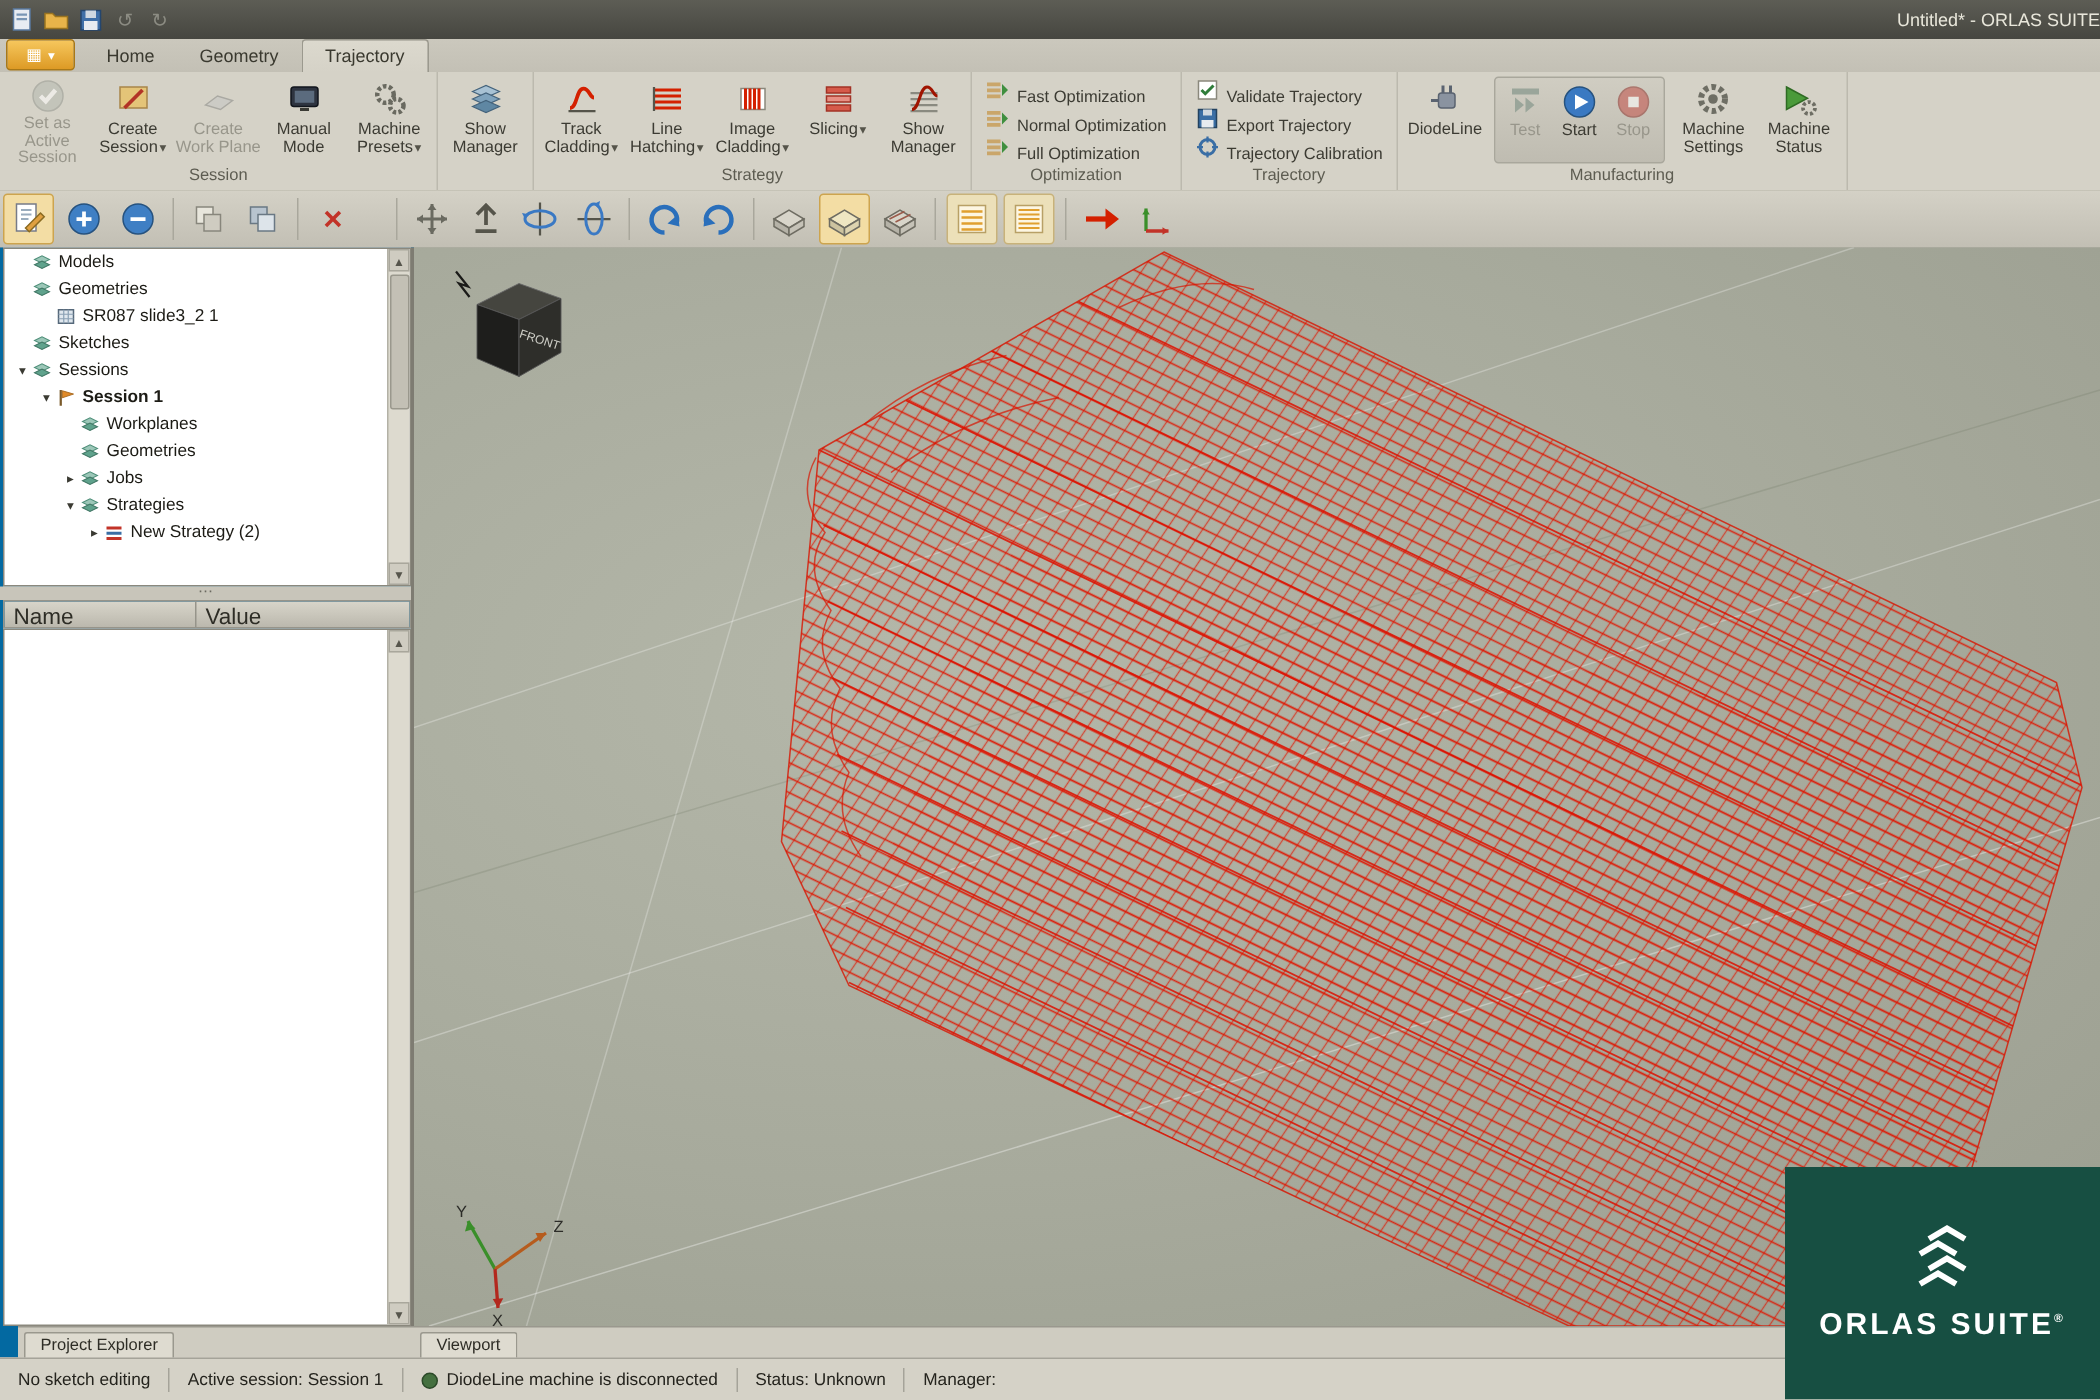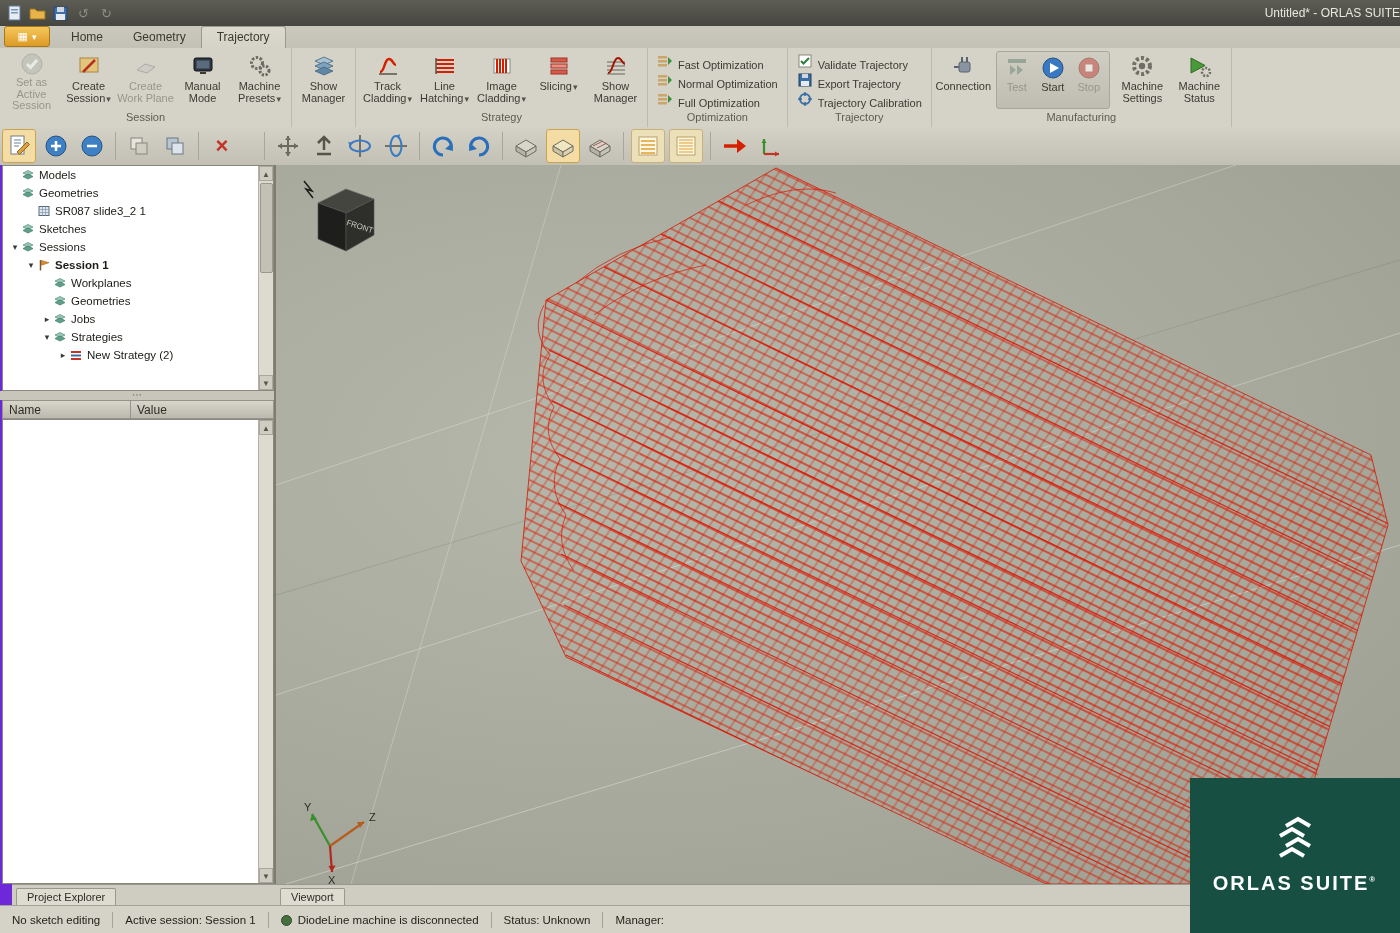--- a/index.html
+++ b/index.html
@@ -50,40 +50,40 @@
   #toolbar{position:absolute;left:0;top:127px;width:1400px;height:38px;
     background:linear-gradient(#d4d1c6,#c2bfb4);border-bottom:1px solid #96948a;display:flex;align-items:center;}
   .tbtn{width:32px;height:32px;margin:0 2px;border-radius:3px;display:flex;align-items:center;justify-content:center;}
   .tbtn.selected{background:#f3dda4;border:1px solid #cda44e;}
   .tbtn.pressed{background:#ece0b9;border:1px solid #c8b27a;}
   .tsep{width:1px;height:28px;background:#a9a79c;margin:0 5px;}
   .xglyph{font-size:22px;font-weight:bold;color:#c23328;line-height:22px;}
 
   
   #main{position:absolute;left:0;top:165px;width:1400px;height:740px;}
-  #left-panel{position:absolute;left:0;top:0;width:276px;height:740px;background:#6d28d9;
+  #left-panel{position:absolute;left:0;top:0;width:276px;height:740px;background:#0369a1;
     border-right:2px solid #7e7c72;box-sizing:border-box;}
   .tree-area{position:absolute;left:2px;top:0;width:272px;height:226px;background:#fff;
     border:1px solid #8a887d;box-sizing:border-box;}
   .trow{display:flex;align-items:center;height:18px;font-size:11.5px;color:#1c1b15;white-space:nowrap;}
   .trow.bold .tlabel{font-weight:bold;}
   .tarrow{width:12px;font-size:9px;color:#3a3a32;text-align:center;flex:0 0 12px;}
   .ticon{width:16px;height:14px;flex:0 0 16px;display:flex;align-items:center;}
   .tlabel{padding-left:2px;}
   .vscroll{position:absolute;right:0;top:0;width:15px;height:100%;background:#dddacf;
     border-left:1px solid #b3b1a6;box-sizing:border-box;display:flex;flex-direction:column;align-items:center;}
   .sarrow{width:100%;height:15px;background:#cfccc1;color:#56554c;font-size:8px;line-height:15px;
     text-align:center;border:1px solid #a9a79c;box-sizing:border-box;}
   .sarrow.bottom{margin-top:auto;}
   .sthumb{width:13px;height:90px;background:#c3c0b5;border:1px solid #9a988d;box-sizing:border-box;margin-top:2px;border-radius:2px;}
   .splitter{position:absolute;left:0;top:226px;width:274px;height:9px;background:#c8c5ba;
     text-align:center;font-size:10px;line-height:7px;color:#6a6960;}
   .kv-header{position:absolute;left:2px;top:235px;width:272px;height:19px;display:flex;
     background:linear-gradient(#d8d5ca,#bbb8ad);border:1px solid #96948a;box-sizing:border-box;
-    font-size:12px;color:#2e2d26;}
+    font-size:15px;color:#2e2d26;}
   .kv-col{padding:2px 6px;box-sizing:border-box;}
   .kv-col.name{width:128px;border-right:1px solid #96948a;}
   .kv-body{position:absolute;left:2px;top:254px;width:272px;height:465px;background:#fff;
     border:1px solid #8a887d;box-sizing:border-box;}
   .panel-strip{position:absolute;left:12px;top:719px;width:274px;height:21px;background:#cfccc1;
     border-top:1px solid #9a988e;display:flex;align-items:flex-end;}
   .strip-tab{margin:0 0 0 4px;padding:2px 10px 3px;font-size:11px;color:#2e2d26;background:#dedbd0;
     border:1px solid #9a988e;border-bottom:none;border-radius:2px 2px 0 0;}
 
   
@@ -345,21 +345,21 @@
     <div class="rgroup">
       <div class="gbtns">
         <div class="rbtn">
           <span class="ricon">
             <svg width="26" height="26">
                 <path d="M4 14 H9" stroke="#5a6370" stroke-width="2"></path>
                 <rect x="9" y="9" width="11" height="10" rx="2" fill="#8a93a0" stroke="#5a6370"></rect>
                 <path d="M12 9 V4 M17 9 V4" stroke="#5a6370" stroke-width="2"></path>
               </svg>
           </span>
-          <span>Connection</span>
+          <span>DiodeLine</span>
         </div>
         <div class="mcluster">
           <div class="mbtn disabled">
             <span class="ricon">
               <svg width="24" height="24">
                   <rect x="3" y="3" width="18" height="4" fill="#9aa59a"></rect>
                   <path d="M5 9 L11 14 L5 19 Z" fill="#9aa59a"></path>
                   <path d="M12 9 L18 14 L12 19 Z" fill="#9aa59a"></path>
                 </svg>
             </span>

